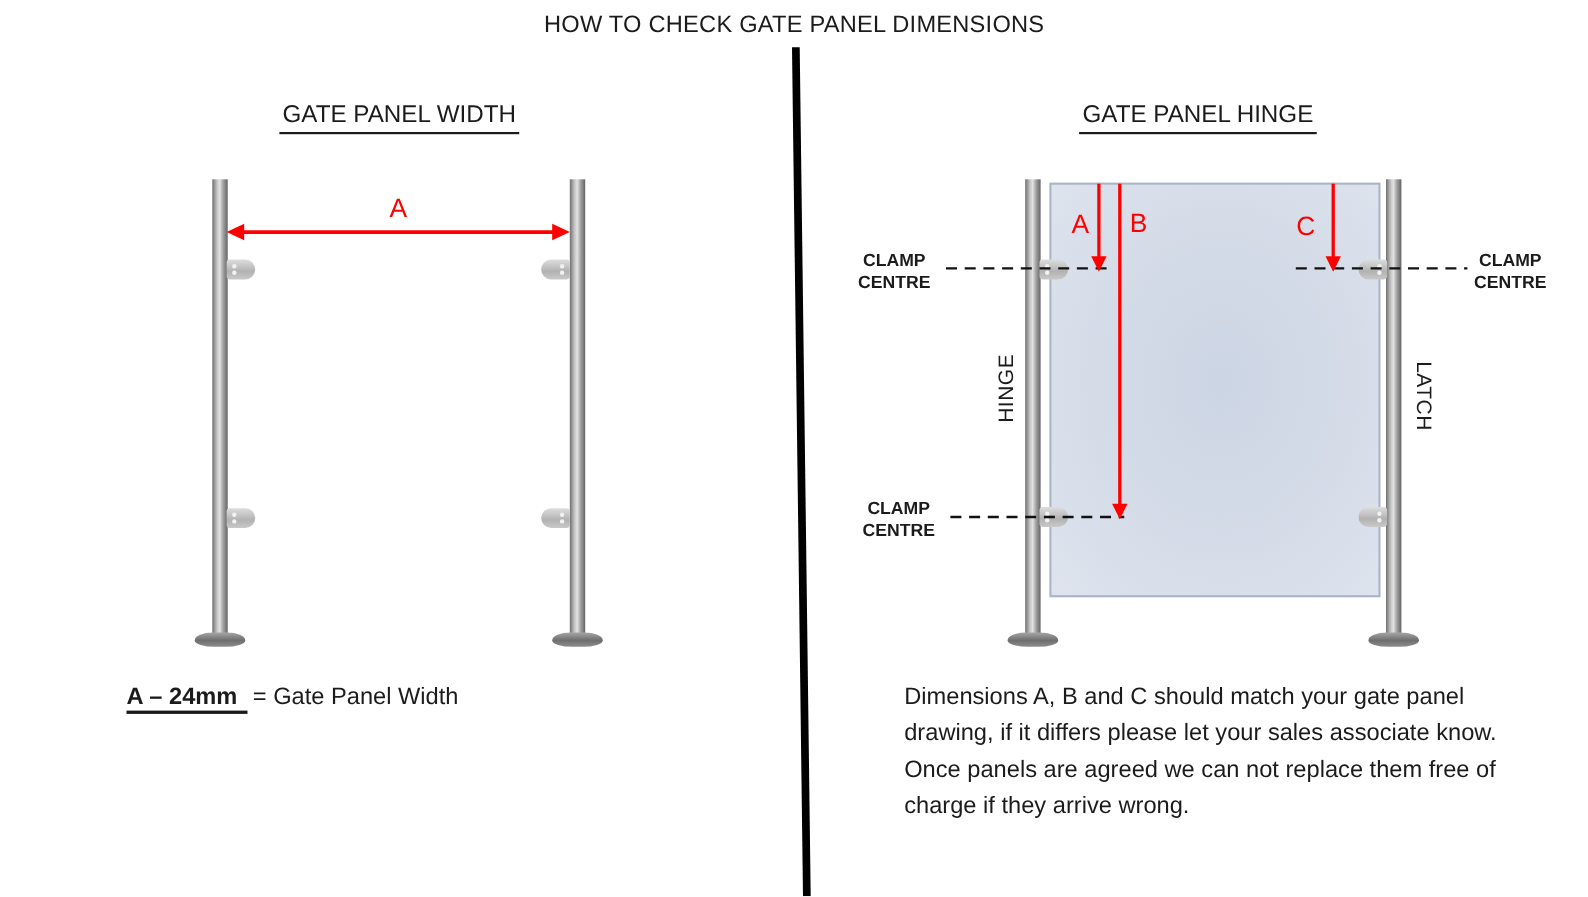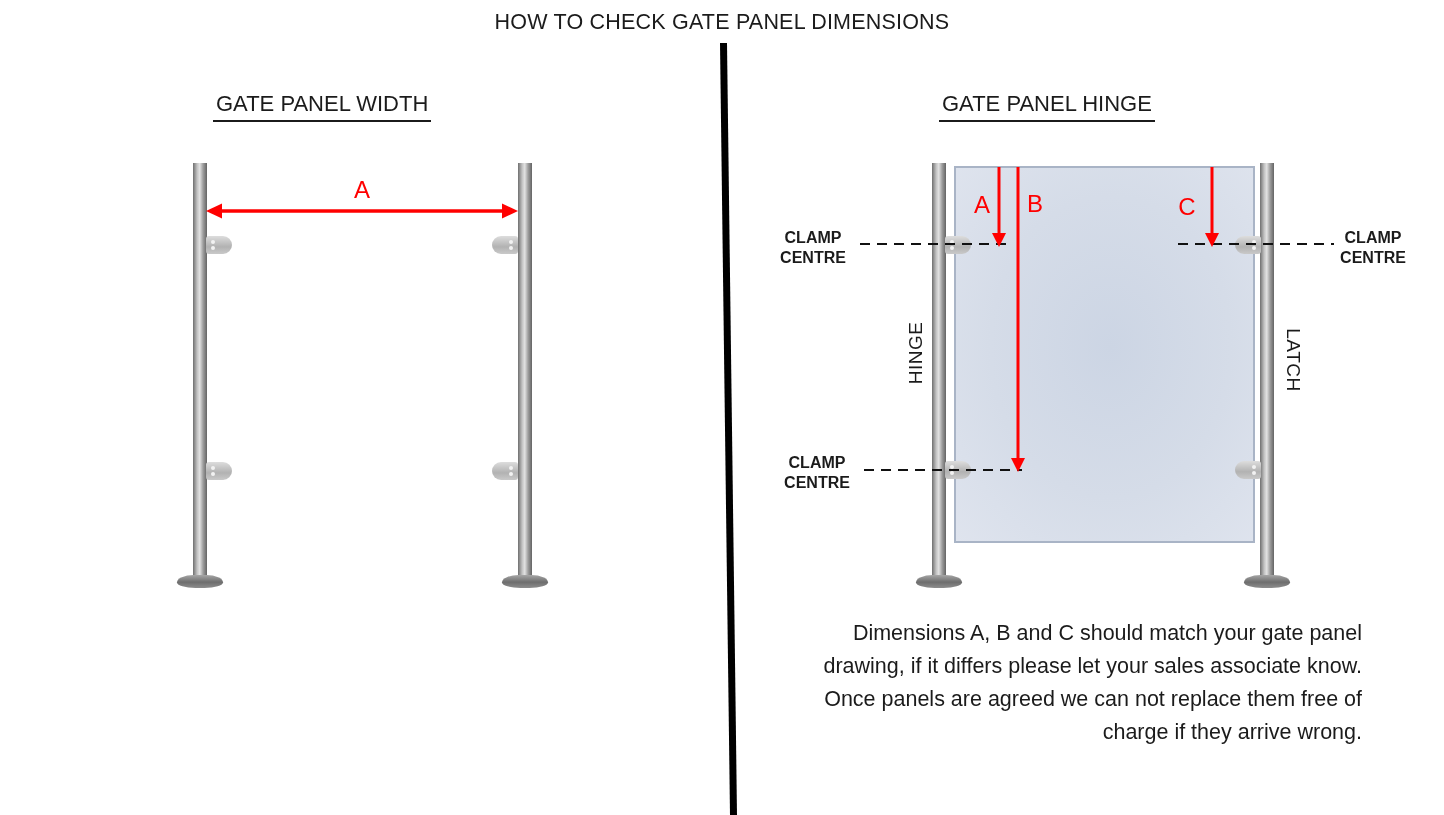--- a/index.html
+++ b/index.html
@@ -4,21 +4,21 @@
 <style>
   html,body { margin:0; padding:0; background:#ffffff; }
   .page {
     position:relative; width:1444px; height:815px; background:#ffffff;
     font-family:"Liberation Sans", sans-serif; color:#1b1b1b; overflow:hidden;
   }
   .abs { position:absolute; }
 
   .title { width:1444px; text-align:center; font-size:21.5px; letter-spacing:0.2px; }
 
-  .heading { width:300px; text-align:left; font-size:22px; }
+  .heading { width:300px; text-align:center; font-size:22px; }
   .heading span { display:inline-block; border-bottom:2px solid #1b1b1b; padding:0 3px 3px; }
 
   .post {
     width:14px;
     background:linear-gradient(90deg,#6f6f6f 0%,#c3c3c3 30%,#e2e2e2 48%,#9e9e9e 72%,#646464 100%);
   }
   .post-base {
     width:46px; height:13px;
     border-radius:45% 45% 50% 50% / 70% 70% 55% 55%;
     background:linear-gradient(180deg,#a6a6a6 0%,#6e6e6e 55%,#8d8d8d 100%);
@@ -88,20 +88,23 @@
       <span class="dot dot-b"></span>
     </div>
     <div class="abs clamp clamp-left" style="left:492px; top:462px;">
       <span class="dot dot-a"></span>
       <span class="dot dot-b"></span>
     </div>
 
     <div class="abs dim-label" style="left:347px; top:176px;">A</div>
 
     <div class="abs notes" style="left:115px; top:617px;">
+      <div>
+        <span class="strong-u">A – 24mm</span><span class="rest">= Gate Panel Width</span>
+      </div>
       <div style="height:33px;"></div>
     </div>
   </div>
 
   <div>
     <div class="abs heading" style="left:939px; top:91px;">
       <span>GATE PANEL HINGE</span>
     </div>
 
     <div class="abs panel" style="left:954px; top:166px;"></div>
@@ -132,21 +135,21 @@
     <div class="abs dim-label" style="left:1020px; top:190px;">B</div>
     <div class="abs dim-label" style="left:1172px; top:193px;">C</div>
 
     <div class="abs small-label" style="left:768px; top:228px;">CLAMP CENTRE</div>
     <div class="abs small-label" style="left:1328px; top:228px;">CLAMP CENTRE</div>
     <div class="abs small-label" style="left:772px; top:453px;">CLAMP CENTRE</div>
 
     <div class="abs rot-label rot-ccw" style="left:867px; top:341px;">HINGE</div>
     <div class="abs rot-label rot-cw" style="left:1242px; top:348px;">LATCH</div>
 
-    <div class="abs para" style="left:822px; top:617px;text-align:right;">Dimensions A, B and C should match your gate panel drawing, if it differs please let your sales associate know. Once panels are agreed we can not replace them free of charge if they arrive wrong.</div>
+    <div class="abs para" style="left:822px; top:617px;">Dimensions A, B and C should match your gate panel drawing, if it differs please let your sales associate know. Once panels are agreed we can not replace them free of charge if they arrive wrong.</div>
   </div>
 
   <svg class="overlay" width="1444" height="815" viewBox="0 0 1444 815">
 
     <line x1="723.5" y1="43" x2="733.5" y2="815" stroke="#000000" stroke-width="7"></line>
 
     <g>
       <line x1="218" y1="211" x2="506" y2="211" stroke="#ff0000" stroke-width="3.5"></line>
       <polygon points="206,211 222,203.5 222,218.5" fill="#ff0000"></polygon>
       <polygon points="518,211 502,203.5 502,218.5" fill="#ff0000"></polygon>

